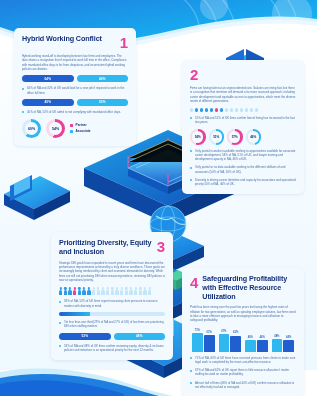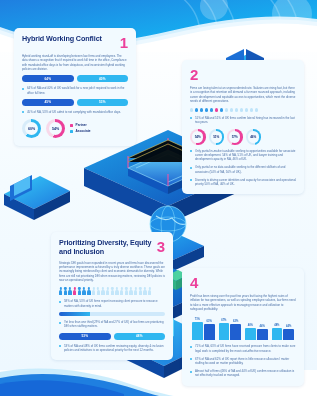--- a/index.html
+++ b/index.html
@@ -507,20 +507,21 @@
     </div>
     <div class="bullet">
       <span class="dot"></span>
       <span>53% of NA and 48% of UK firms confirm reviewing equity, diversity &amp; inclusion policies and initiatives is an operational priority for the next 12 months.</span>
     </div>
   </div>
 
   <div class="card" id="card4">
     <div class="card-head">
       <div class="num">4</div>
+      <div class="title">Safeguarding Profitability with Effective Resource Utilization</div>
     </div>
     <div class="body">Profit has been strong over the past few years but facing the highest rates of inflation for two generations, as well as spiraling employee salaries, law firms need to take a more effective approach to managing resource and utilization to safeguard profitability.</div>
 
     <div class="chart">
       <div class="grp">
         <u class="l" style="height:71%">
             <em>71%</em>
           </u>
         <u class="d" style="height:63%">
             <em>63%</em>

